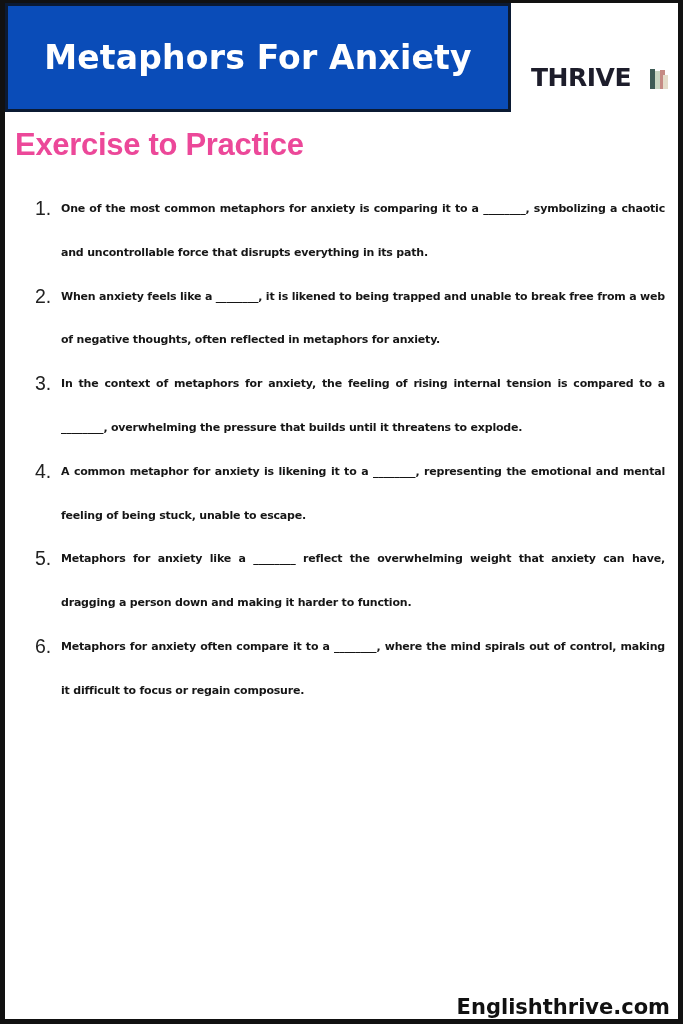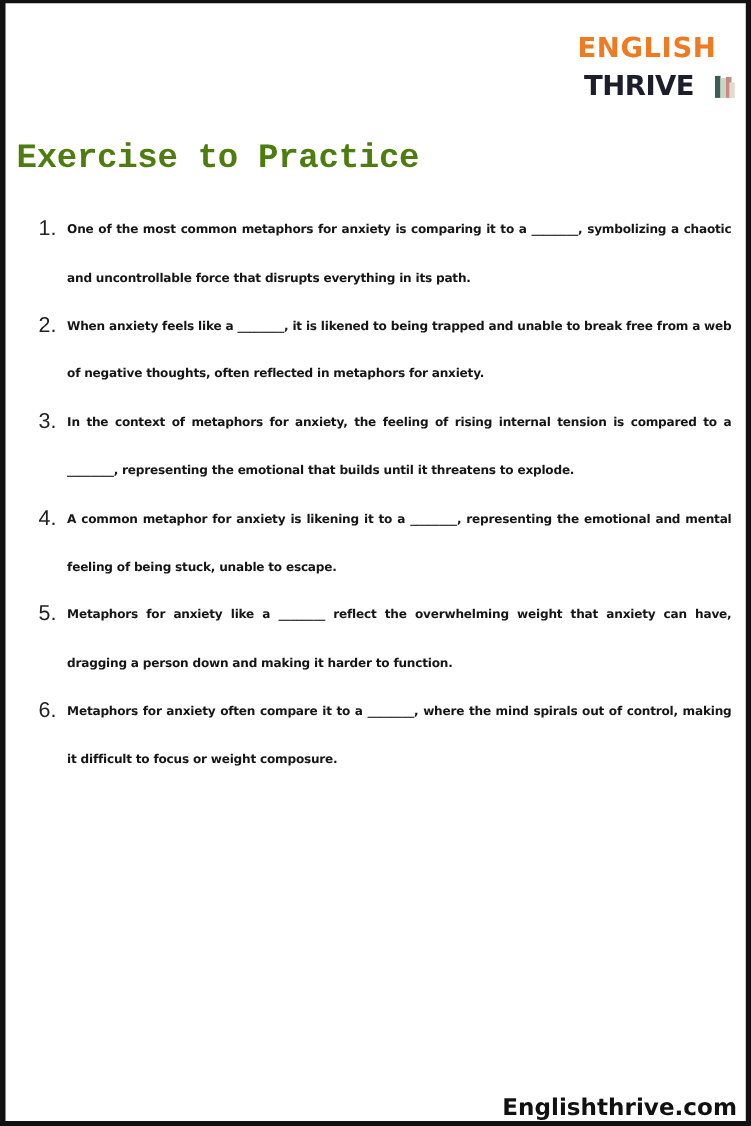--- a/index.html
+++ b/index.html
@@ -46,22 +46,22 @@
     }
     .logo-line2 {
       position: absolute; left: 14px; top: 40px;
       color: #1d1d2b;
       font-family: "DejaVu Sans", sans-serif;
       font-weight: bold; font-size: 25px; letter-spacing: -0.5px;
     }
     .books-icon { position: absolute; left: 132px; top: 44px; width: 20px; height: 24px; }
     .section-title {
       position: absolute; left: 10px; top: 124px;
-      font-family: Liberation Mono, monospace;
-      font-weight: bold; font-size: 31px; color: #4d7c0f;
+      font-family: Liberation Sans, sans-serif;
+      font-weight: bold; font-size: 31px; color: #ec4899;
       letter-spacing: -0.3px;
     }
     .exercise-list {
       position: absolute; left: 30px; top: 184px; width: 630px;
       margin: 0; padding: 0; list-style: none;
     }
     .exercise-item {
       display: flex;
       font-size: 19.5px;
       line-height: 43.8px;
@@ -84,23 +84,25 @@
       position: absolute; right: 8px; bottom: 0;
       font-family: "DejaVu Sans", sans-serif;
       font-weight: bold; font-size: 21px; color: #111;
     }
   </style>
 </head>
 <body>
 
 <div class="page">
 
+  <div class="header">
+    <span class="header-title">Metaphors For Anxiety</span>
+  </div>
 
   <div class="logo">
-    <span class="logo-line1">ENGLISH</span>
     <span class="logo-line2">THRIVE</span>
     <svg class="books-icon" viewBox="0 0 20 24">
       <rect x="1" y="2" width="5" height="20" fill="#3e5b55"></rect>
       <rect x="6" y="4" width="5" height="18" fill="#c9d6c2"></rect>
       <rect x="11" y="3" width="5" height="19" fill="#c58b84"></rect>
       <rect x="14" y="8" width="5" height="14" fill="#e4dcc9"></rect>
     </svg>
   </div>
 
   <div class="section-title">Exercise to Practice</div>
@@ -109,30 +111,30 @@
     <li class="exercise-item">
       <span class="exercise-num">1.</span>
       <span class="exercise-text">One of the most common metaphors for anxiety is comparing it to a ________, symbolizing a chaotic and uncontrollable force that disrupts everything in its path.</span>
     </li>
     <li class="exercise-item">
       <span class="exercise-num">2.</span>
       <span class="exercise-text">When anxiety feels like a ________, it is likened to being trapped and unable to break free from a web of negative thoughts, often reflected in metaphors for anxiety.</span>
     </li>
     <li class="exercise-item">
       <span class="exercise-num">3.</span>
-      <span class="exercise-text">In the context of metaphors for anxiety, the feeling of rising internal tension is compared to a ________, representing the emotional that builds until it threatens to explode.</span>
+      <span class="exercise-text">In the context of metaphors for anxiety, the feeling of rising internal tension is compared to a ________, overwhelming the pressure that builds until it threatens to explode.</span>
     </li>
     <li class="exercise-item">
       <span class="exercise-num">4.</span>
       <span class="exercise-text">A common metaphor for anxiety is likening it to a ________, representing the emotional and mental feeling of being stuck, unable to escape.</span>
     </li>
     <li class="exercise-item">
       <span class="exercise-num">5.</span>
       <span class="exercise-text">Metaphors for anxiety like a ________ reflect the overwhelming weight that anxiety can have, dragging a person down and making it harder to function.</span>
     </li>
     <li class="exercise-item">
       <span class="exercise-num">6.</span>
-      <span class="exercise-text">Metaphors for anxiety often compare it to a ________, where the mind spirals out of control, making it difficult to focus or weight composure.</span>
+      <span class="exercise-text">Metaphors for anxiety often compare it to a ________, where the mind spirals out of control, making it difficult to focus or regain composure.</span>
     </li>
   </ol>
 
   <div class="footer-url">Englishthrive.com</div>
 </div>
 
 </body></html>

